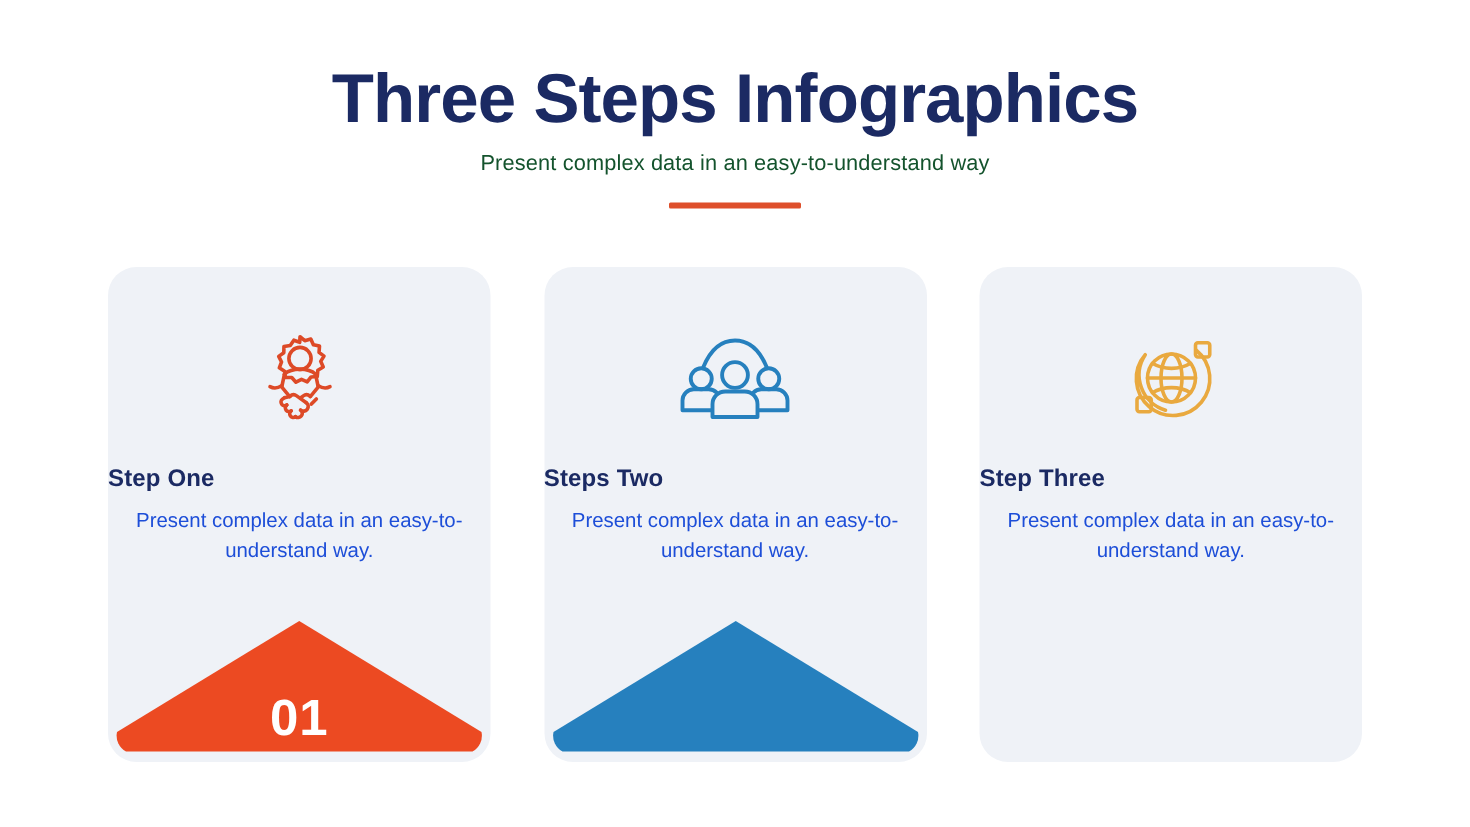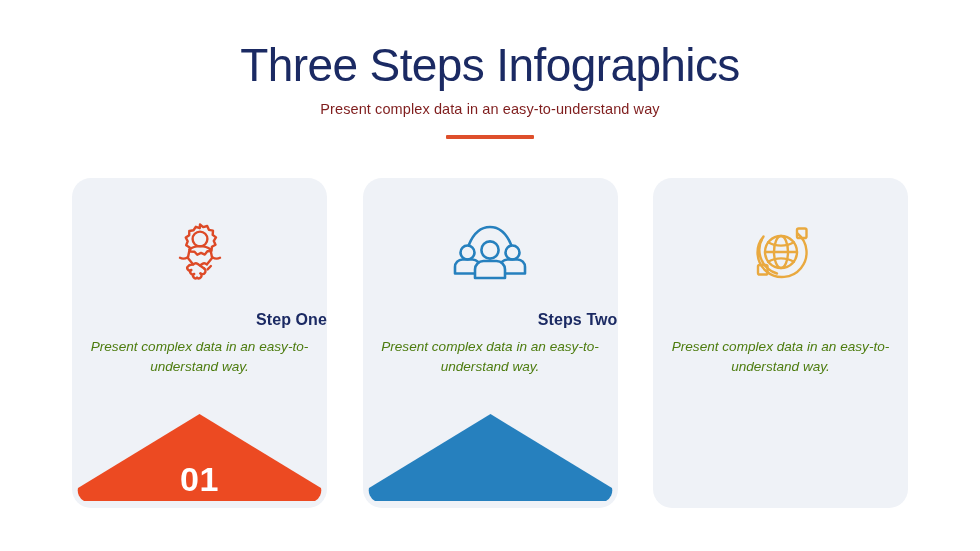--- a/index.html
+++ b/index.html
@@ -21,31 +21,31 @@
     position: absolute;
     left: 0;
     top: 0;
     width: 980px;
     text-align: center;
   }
 
   .page-title {
     margin-top: 40px;
     font-size: 46px;
-    font-weight: normal;
+    font-weight: bold;
     letter-spacing: -0.6px;
     color: #1b2a63;
     line-height: 1.12;
   }
 
   .page-subtitle {
     margin-top: 9px;
     font-size: 14.5px;
     font-weight: normal;
-    color: #7f1d1d;
+    color: #14532d;
     letter-spacing: 0.1px;
   }
 
   .accent-rule {
     width: 88px;
     height: 4px;
     background: #de4f2b;
     margin: 18px auto 0 auto;
     border-radius: 1px;
   }
@@ -81,37 +81,36 @@
     justify-content: center;
   }
 
   .card-icon svg { display: block; }
 
   .card-heading {
     position: absolute;
     left: 0;
     top: 133px;
     width: 100%;
-    text-align: right;
+    text-align: left;
     font-size: 16px;
     font-weight: bold;
     color: #1b2a63;
     letter-spacing: 0.1px;
   }
 
   .card-body {
     position: absolute;
     left: 18px;
     top: 159px;
     width: 219px;
     text-align: center;
     font-size: 13.6px;
     line-height: 1.48;
-    color: #4d7c0f;
-    font-style: italic;
+    color: #1d4ed8;
   }
 
   
   .card-banner {
     position: absolute;
     left: 0;
     bottom: 0;
     width: 255px;
     height: 94px;
   }
@@ -228,18 +227,19 @@
         <path d="M23.2 24.2 c3.7 2.2 8.1 3.4 12.8 3.4 c4.7 0 9.1-1.2 12.8-3.4"></path>
         <path d="M23.2 43.8 c3.7-2.2 8.1-3.4 12.8-3.4 c4.7 0 9.1 1.2 12.8 3.4"></path>
 
         <path d="M52.5 15.5 A24.5 24.5 0 1 1 18.5 18.5 A24.5 24.5 0 0 0 32 55.5"></path>
 
         <rect x="52" y="10.5" width="9.5" height="9.5" rx="1.6"></rect>
         <rect x="13" y="47" width="9.5" height="9.5" rx="1.6"></rect>
       </svg>
     </div>
 
+    <div class="card-heading">Step Three</div>
 
     <div class="card-body">Present complex data in an easy-to-understand way.</div>
 
   </div>
 
 </div>
 
 </body></html>

